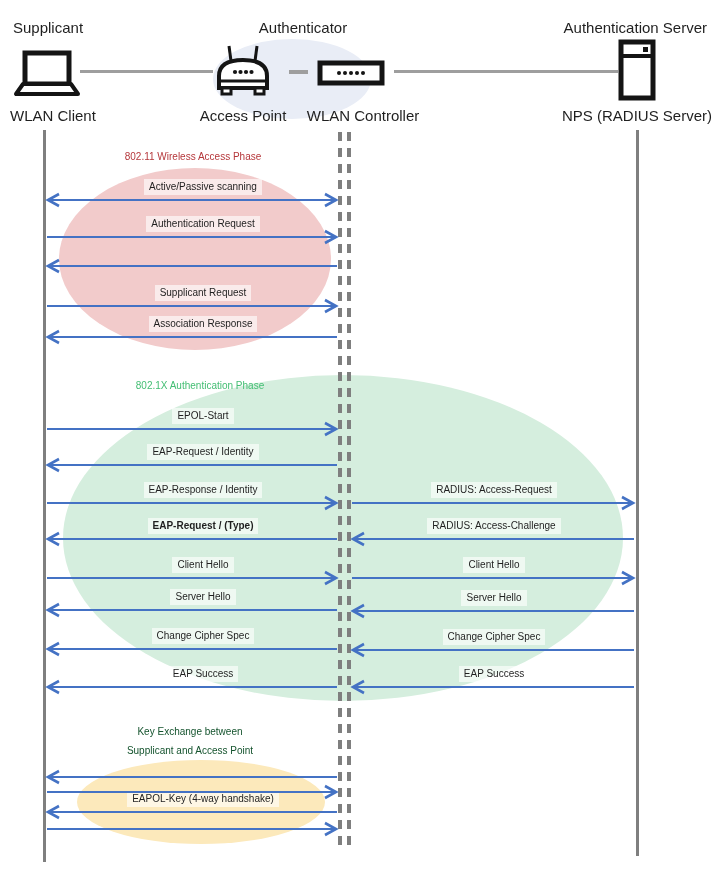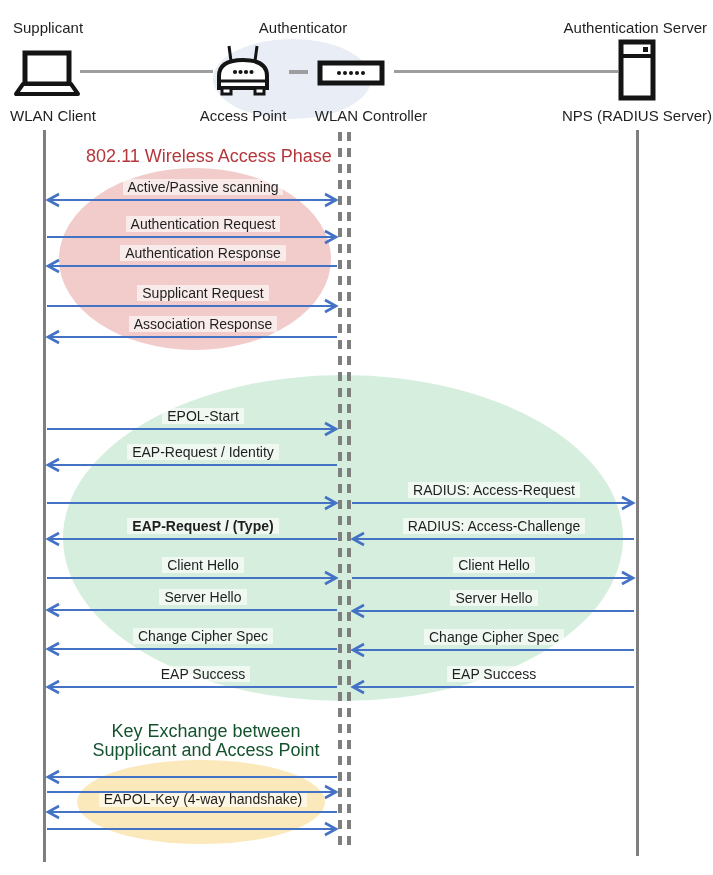--- a/index.html
+++ b/index.html
@@ -6,21 +6,21 @@
   body{width:713px;height:875px;position:relative;font-family:"Liberation Sans",sans-serif;color:#1F1F1F;overflow:hidden;}
   #stage{position:absolute;inset:0;width:581px;height:875px;}
 
   
   .role,.actor{position:absolute;font-size:15px;z-index:5;white-space:nowrap;}
   .role-supplicant{left:13px;top:19px;}
   .role-authenticator{left:223px;top:19px;width:160px;text-align:center;}
   .role-authserver{left:545px;top:19px;width:162px;text-align:right;}
   .actor-client{left:10px;top:107px;}
   .actor-ap{left:183px;top:107px;width:120px;text-align:center;}
-  .actor-controller{left:310px;top:107px;width:122px;text-align:center;}
+  .actor-controller{left:302px;top:107px;width:122px;text-align:center;}
   .actor-server{left:557px;top:107px;width:160px;text-align:center;}
 
   
   .auth-ellipse{position:absolute;left:213px;top:39px;width:158px;height:80px;border-radius:50%;z-index:1;}
 
   
   .icon{position:absolute;z-index:3;line-height:0;}
   .icon-laptop{left:12px;top:50px;}
   .icon-ap{left:215px;top:44px;}
   .icon-controller{left:317px;top:59px;}
@@ -40,27 +40,27 @@
   .lifeline.d1{left:338px;}
   .lifeline.d2{left:347px;}
 
   
   .phase-ellipse{position:absolute;border-radius:50%;z-index:1;}
   [data-phase-ellipse="0"]{left:59px;top:168px;width:272px;height:182px;}
   [data-phase-ellipse="1"]{left:63px;top:375px;width:560px;height:326px;}
   [data-phase-ellipse="2"]{left:77px;top:760px;width:248px;height:84px;}
 
   
-  .phase-title{position:absolute;font-size:18px;text-align:center;white-space:pre-line;line-height:19px;z-index:3;padding-left:16px;}
+  .phase-title{position:absolute;font-size:10px;text-align:center;white-space:pre-line;line-height:19px;z-index:3;}
   [data-phase-title="0"]{left:43px;top:147px;width:300px;}
   [data-phase-title="1"]{left:50px;top:376px;width:300px;}
   [data-phase-title="2"]{left:40px;top:722px;width:300px;}
 
   
-  .msg-label{position:absolute;width:290px;text-align:center;font-size:14px;line-height:16px;z-index:3;}
+  .msg-label{position:absolute;width:290px;text-align:center;font-size:10px;line-height:16px;z-index:3;}
   .msg-label span{background:rgba(255,255,255,0.62);padding:0 5px;display:inline-block;}
   .msg-arrow{position:absolute;z-index:4;overflow:visible;}
 </style>
 </head>
 <body>
 
 <div id="stage">
 
   <div class="role role-supplicant">Supplicant</div>
   <div class="role role-authserver">Authentication Server</div>
@@ -118,39 +118,39 @@
   <div class="lifeline client" style="background: rgb(127, 127, 127);"></div>
   <div class="lifeline dashed d1" style="background: repeating-linear-gradient(rgb(127, 127, 127) 0px, rgb(127, 127, 127) 9px, transparent 9px, transparent 16px);"></div>
   <div class="lifeline dashed d2" style="background: repeating-linear-gradient(rgb(127, 127, 127) 0px, rgb(127, 127, 127) 9px, transparent 9px, transparent 16px);"></div>
   <div class="lifeline server" style="background: rgb(127, 127, 127);"></div>
 
   <div class="phase-ellipse" data-phase-ellipse="0" style="background: rgb(242, 203, 203);"></div>
   <div class="phase-ellipse" data-phase-ellipse="1" style="background: rgb(213, 238, 222);"></div>
   <div class="phase-ellipse" data-phase-ellipse="2" style="background: rgb(252, 233, 187);"></div>
 
   <div class="phase-title" data-phase-title="0" style="color: rgb(181, 55, 59);">802.11 Wireless Access Phase</div>
+  <div class="phase-title" data-phase-title="1" style="color: rgb(67, 190, 115);">802.1X Authentication Phase</div>
   <div class="phase-title" data-phase-title="2" style="color: #14532d;">Key Exchange between
 Supplicant and Access Point</div>
 
 <svg width="292" height="18" class="msg-arrow" style="left: 46px; top: 191px;">
       <line x1="1" y1="9" x2="291" y2="9" stroke="#4472C4" stroke-width="2"></line>
       <polyline points="279,3 290,9 279,15" fill="none" stroke="#4472C4" stroke-width="2.6"></polyline>
       <polyline points="13,3 2,9 13,15" fill="none" stroke="#4472C4" stroke-width="2.6"></polyline>
     </svg>
     <div class="msg-label" style="left: 58px; top: 179px;"><span>Active/Passive scanning</span></div>
     <svg width="292" height="18" class="msg-arrow" style="left: 46px; top: 228px;">
       <line x1="1" y1="9" x2="291" y2="9" stroke="#4472C4" stroke-width="2"></line>
       <polyline points="279,3 290,9 279,15" fill="none" stroke="#4472C4" stroke-width="2.6"></polyline>
     </svg>
     <div class="msg-label" style="left: 58px; top: 216px;"><span>Authentication Request</span></div>
     <svg width="292" height="18" class="msg-arrow" style="left: 46px; top: 257px;">
       <line x1="1" y1="9" x2="291" y2="9" stroke="#4472C4" stroke-width="2"></line>
       <polyline points="13,3 2,9 13,15" fill="none" stroke="#4472C4" stroke-width="2.6"></polyline>
     </svg>
-    <div class="msg-label" style="left: 58px; top: 245px;"><span>Authentication Response</span></div>
     <svg width="292" height="18" class="msg-arrow" style="left: 46px; top: 297px;">
       <line x1="1" y1="9" x2="291" y2="9" stroke="#4472C4" stroke-width="2"></line>
       <polyline points="279,3 290,9 279,15" fill="none" stroke="#4472C4" stroke-width="2.6"></polyline>
     </svg>
     <div class="msg-label" style="left: 58px; top: 285px;"><span>Supplicant Request</span></div>
     <svg width="292" height="18" class="msg-arrow" style="left: 46px; top: 328px;">
       <line x1="1" y1="9" x2="291" y2="9" stroke="#4472C4" stroke-width="2"></line>
       <polyline points="13,3 2,9 13,15" fill="none" stroke="#4472C4" stroke-width="2.6"></polyline>
     </svg>
     <div class="msg-label" style="left: 58px; top: 316px;"><span>Association Response</span></div>
@@ -161,20 +161,21 @@
     <div class="msg-label" style="left: 58px; top: 408px;"><span>EPOL-Start</span></div>
     <svg width="292" height="18" class="msg-arrow" style="left: 46px; top: 456px;">
       <line x1="1" y1="9" x2="291" y2="9" stroke="#4472C4" stroke-width="2"></line>
       <polyline points="13,3 2,9 13,15" fill="none" stroke="#4472C4" stroke-width="2.6"></polyline>
     </svg>
     <div class="msg-label" style="left: 58px; top: 444px;"><span>EAP-Request / Identity</span></div>
     <svg width="292" height="18" class="msg-arrow" style="left: 46px; top: 494px;">
       <line x1="1" y1="9" x2="291" y2="9" stroke="#4472C4" stroke-width="2"></line>
       <polyline points="279,3 290,9 279,15" fill="none" stroke="#4472C4" stroke-width="2.6"></polyline>
     </svg>
+    <div class="msg-label" style="left: 58px; top: 482px;"><span>EAP-Response / Identity</span></div>
     <svg width="284" height="18" class="msg-arrow" style="left: 351px; top: 494px;">
       <line x1="1" y1="9" x2="283" y2="9" stroke="#4472C4" stroke-width="2"></line>
       <polyline points="271,3 282,9 271,15" fill="none" stroke="#4472C4" stroke-width="2.6"></polyline>
     </svg>
     <div class="msg-label" style="left: 349px; top: 482px;"><span>RADIUS: Access-Request</span></div>
     <svg width="292" height="18" class="msg-arrow" style="left: 46px; top: 530px;">
       <line x1="1" y1="9" x2="291" y2="9" stroke="#4472C4" stroke-width="2"></line>
       <polyline points="13,3 2,9 13,15" fill="none" stroke="#4472C4" stroke-width="2.6"></polyline>
     </svg>
     <div class="msg-label" style="left: 58px; top: 518px; font-weight: bold;"><span>EAP-Request / (Type)</span></div>

